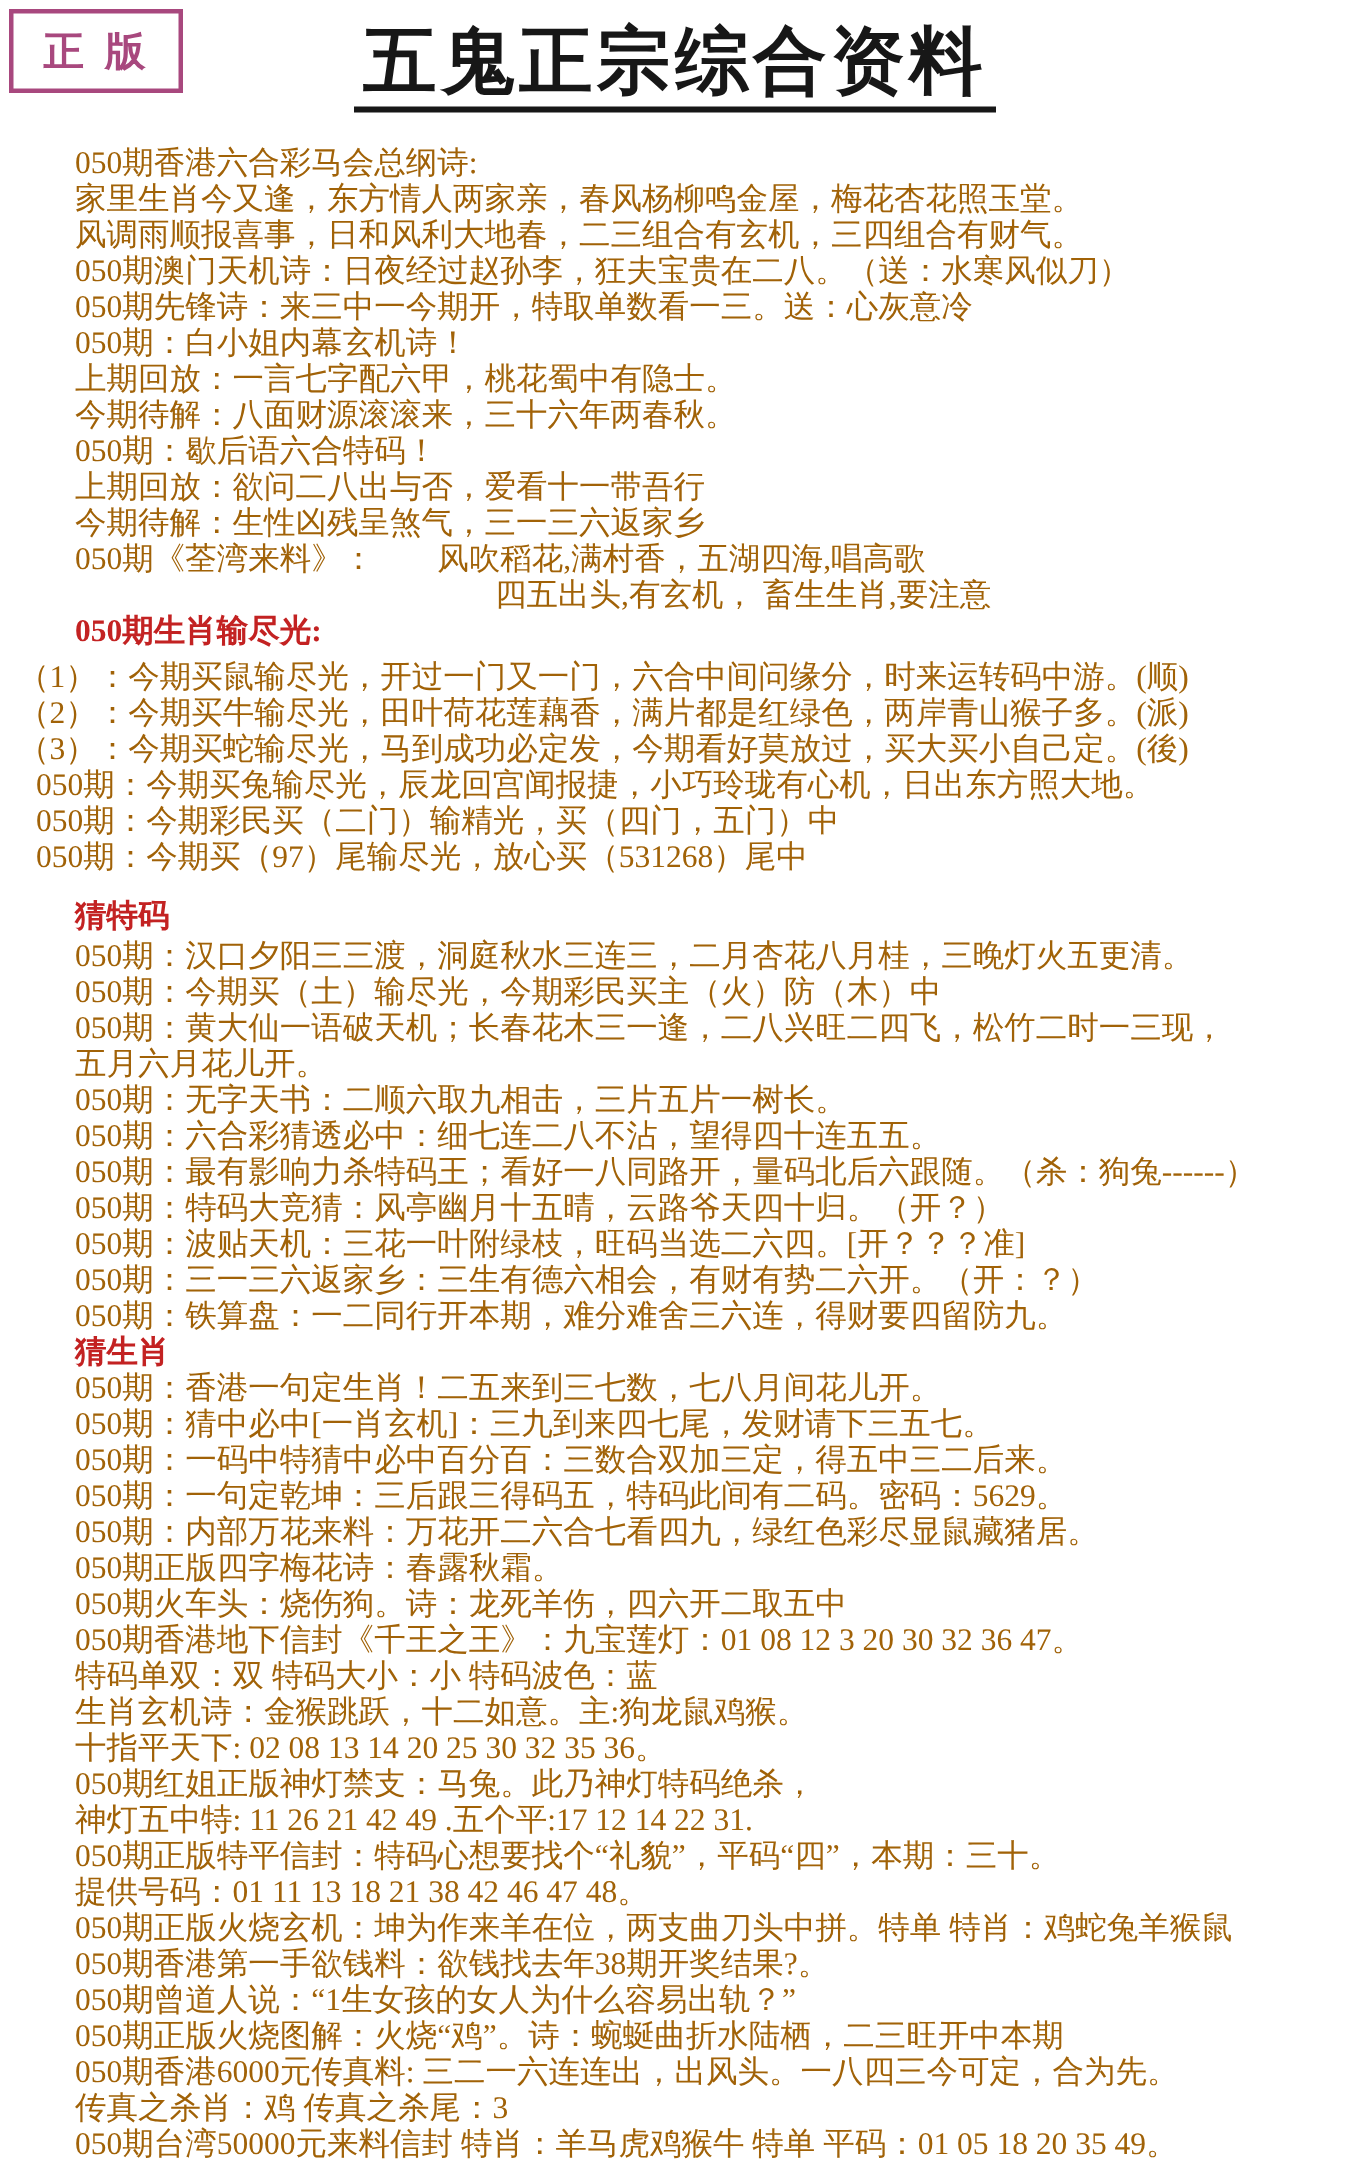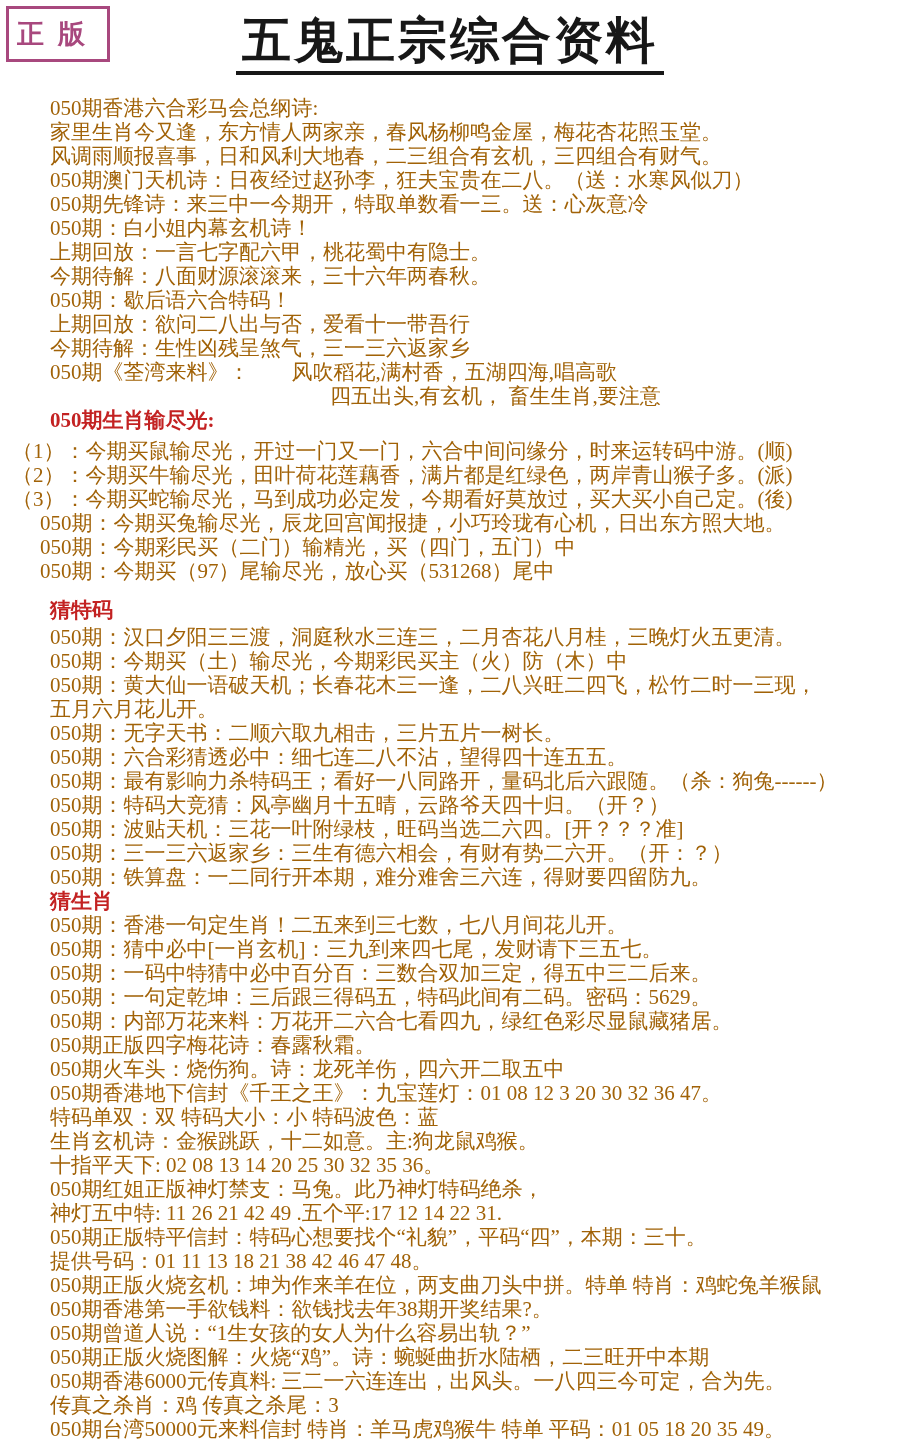--- a/index.html
+++ b/index.html
@@ -10,21 +10,21 @@
     position:relative;
     font-family:"Liberation Serif","DejaVu Serif",serif;
     color:#141414;
   }
   .badge{
     position:absolute;left:6px;top:6px;
     border:3px solid #a8487e;
     color:#a8487e;
     font-size:27px;
     letter-spacing:14px;
-    padding:7px 8px 7px 8px;
+    padding:7px 8px 7px 20px;
     font-weight:bold;
   }
   .title-wrap{
     position:absolute;top:14px;left:0;width:900px;
     text-align:center;
   }
   .title{
     display:inline-block;
     font-size:49px;
     font-weight:bold;
@@ -39,21 +39,21 @@
   }
   .line{
     font-size:21px;
     line-height:24px;
     margin-left:50px;
     white-space:pre;
     color:#a16207;
   }
   .red{color:#c32222;font-weight:bold;}
   .p{margin-left:12px;}
-  .i{margin-left:40px;}
+  .i{margin-left:24px;}
   .r2{margin-left:330px;}
   .g1{margin-top:7px;}
   .g2{margin-top:15px;}
   .g3{margin-top:3px;}
 </style>
 </head>
 <body>
 
 <div class="badge">正版</div>
 

